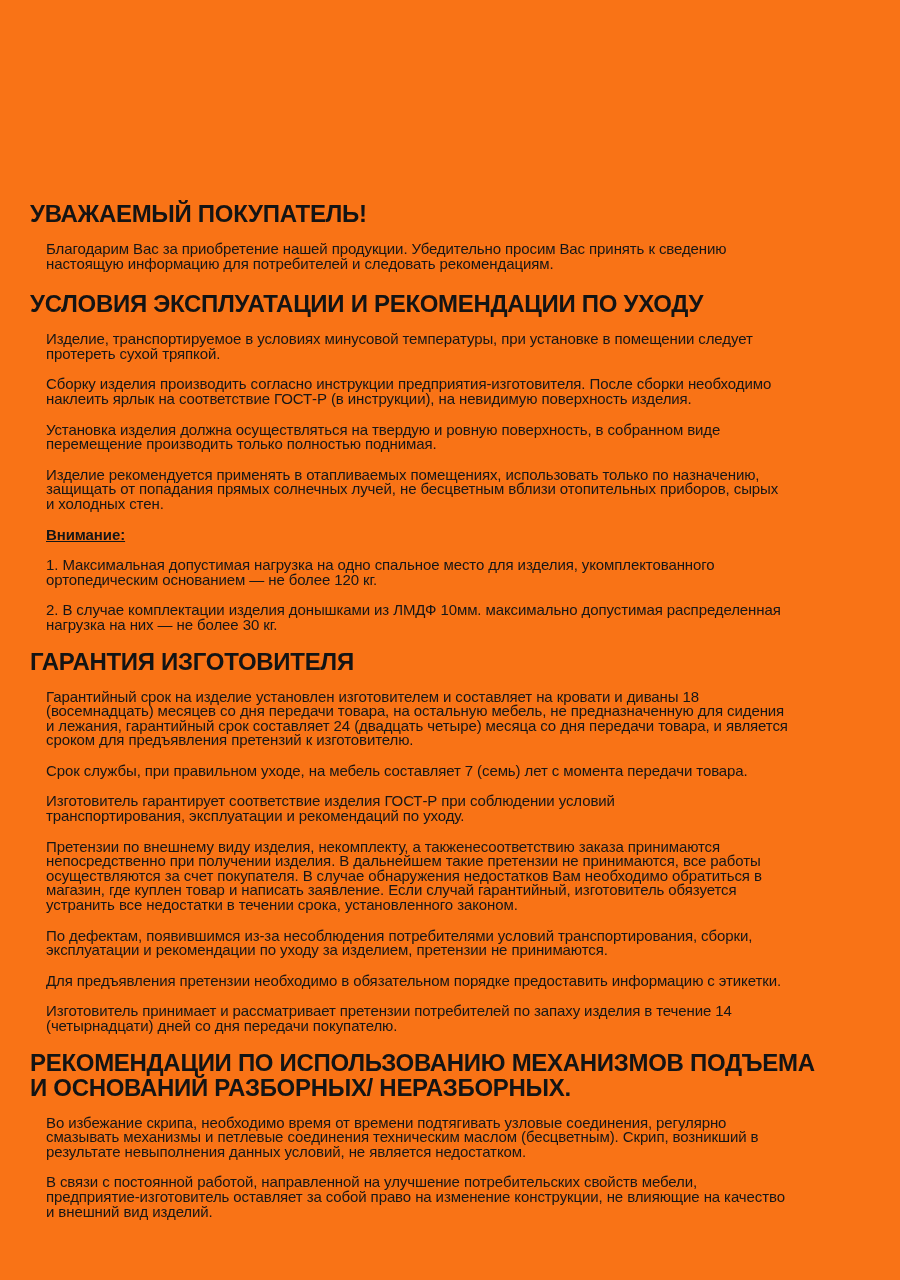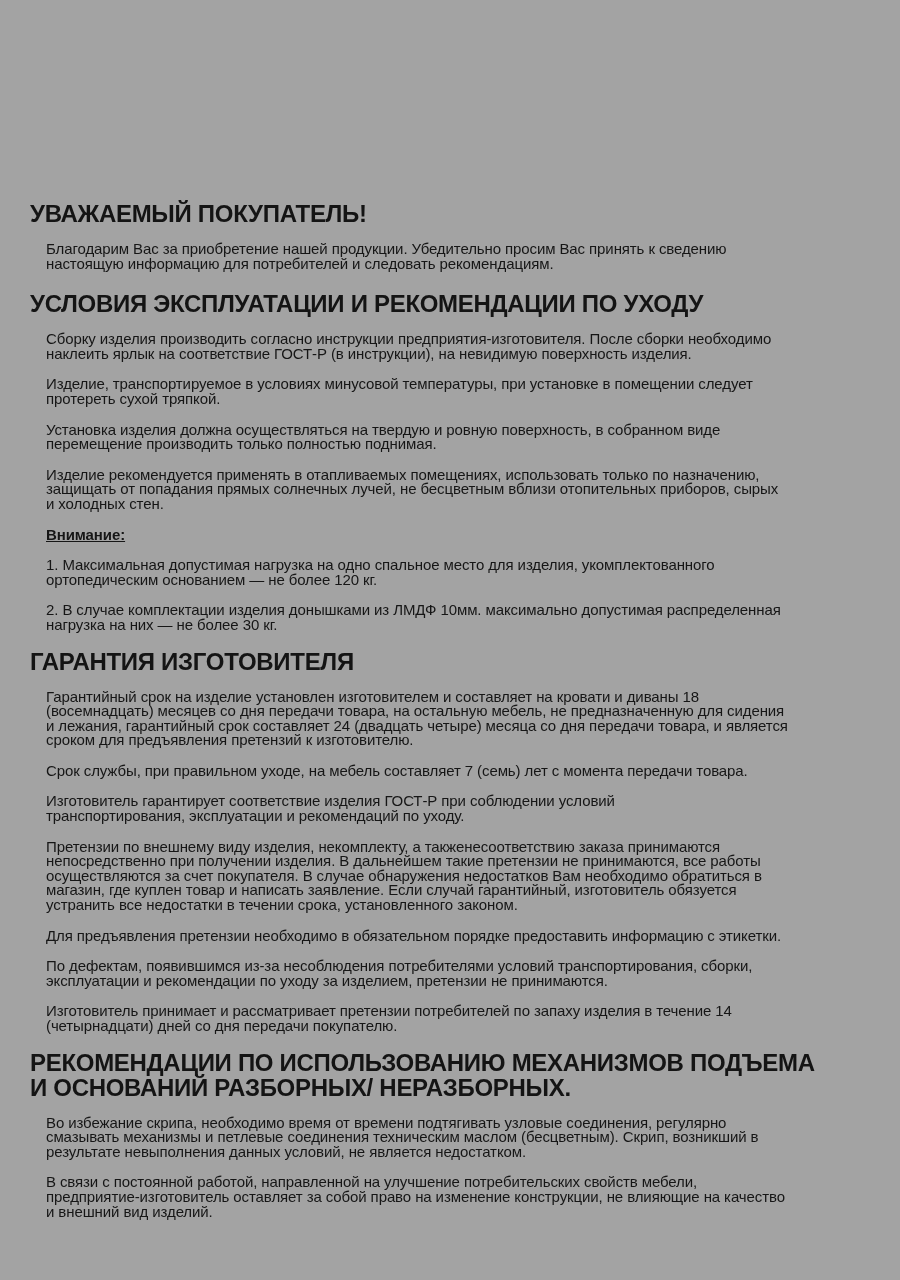--- a/index.html
+++ b/index.html
@@ -6,21 +6,21 @@
   body {
     width: 900px; height: 1280px;
     background: #ffffff;
     font-family: "Liberation Sans", "DejaVu Sans", sans-serif;
     color: #161616;
     -webkit-font-smoothing: antialiased;
   }
   .sheet {
     position: relative;
     width: 900px; height: 1280px;
-    background: #a3a3a3;
+    background: #f97316;
     overflow: hidden;
   }
   .content {
     position: absolute;
     left: 30px; top: 201px;
     width: 852px;
   }
   .sec-heading {
     font-size: 24px;
     line-height: 25px;
@@ -51,24 +51,24 @@
   <div class="content">
 
     <section class="sec">
       <h1 class="sec-heading">УВАЖАЕМЫЙ ПОКУПАТЕЛЬ!</h1>
       <p class="para">Благодарим Вас за приобретение нашей продукции. Убедительно просим Вас принять к сведению
 настоящую информацию для потребителей и следовать рекомендациям.</p>
     </section>
 
     <section class="sec">
       <h2 class="sec-heading mt-lg">УСЛОВИЯ ЭКСПЛУАТАЦИИ И РЕКОМЕНДАЦИИ ПО УХОДУ</h2>
+      <p class="para">Изделие, транспортируемое в условиях минусовой температуры, при установке в помещении следует
+протереть сухой тряпкой.</p>
       <p class="para">Сборку изделия производить согласно инструкции предприятия-изготовителя. После сборки необходимо
 наклеить ярлык на соответствие ГОСТ-Р (в инструкции), на невидимую поверхность изделия.</p>
-      <p class="para">Изделие, транспортируемое в условиях минусовой температуры, при установке в помещении следует
-протереть сухой тряпкой.</p>
       <p class="para">Установка изделия должна осуществляться на твердую и ровную поверхность, в собранном виде
 перемещение производить только полностью поднимая.</p>
       <p class="para">Изделие рекомендуется применять в отапливаемых помещениях, использовать только по назначению,
 защищать от попадания прямых солнечных лучей, не бесцветным вблизи отопительных приборов, сырых
 и холодных стен.</p>
       <p class="para attn">Внимание:</p>
       <p class="para">1. Максимальная допустимая нагрузка на одно спальное место для изделия, укомплектованного
 ортопедическим основанием — не более 120 кг.</p>
       <p class="para">2. В случае комплектации изделия донышками из ЛМДФ 10мм. максимально допустимая распределенная
 нагрузка на них — не более 30 кг.</p>
@@ -81,23 +81,23 @@
 и лежания, гарантийный срок составляет 24 (двадцать четыре) месяца со дня передачи товара, и является
 сроком для предъявления претензий к изготовителю.</p>
       <p class="para">Срок службы, при правильном уходе, на мебель составляет 7 (семь) лет с момента передачи товара.</p>
       <p class="para">Изготовитель гарантирует соответствие изделия ГОСТ-Р при соблюдении условий
 транспортирования, эксплуатации и рекомендаций по уходу.</p>
       <p class="para">Претензии по внешнему виду изделия, некомплекту, а такженесоответствию заказа принимаются
 непосредственно при получении изделия. В дальнейшем такие претензии не принимаются, все работы
 осуществляются за счет покупателя. В случае обнаружения недостатков Вам необходимо обратиться в
 магазин, где куплен товар и написать заявление. Если случай гарантийный, изготовитель обязуется
 устранить все недостатки в течении срока, установленного законом.</p>
-      <p class="para">Для предъявления претензии необходимо в обязательном порядке предоставить информацию с этикетки.</p>
       <p class="para">По дефектам, появившимся из-за несоблюдения потребителями условий транспортирования, сборки,
 эксплуатации и рекомендации по уходу за изделием, претензии не принимаются.</p>
+      <p class="para">Для предъявления претензии необходимо в обязательном порядке предоставить информацию с этикетки.</p>
       <p class="para">Изготовитель принимает и рассматривает претензии потребителей по запаху изделия в течение 14
 (четырнадцати) дней со дня передачи покупателю.</p>
     </section>
 
     <section class="sec">
       <h2 class="sec-heading">РЕКОМЕНДАЦИИ ПО ИСПОЛЬЗОВАНИЮ МЕХАНИЗМОВ ПОДЪЕМА
 И ОСНОВАНИЙ РАЗБОРНЫХ/ НЕРАЗБОРНЫХ.</h2>
       <p class="para">Во избежание скрипа, необходимо время от времени подтягивать узловые соединения, регулярно
 смазывать механизмы и петлевые соединения техническим маслом (бесцветным). Скрип, возникший в
 результате невыполнения данных условий, не является недостатком.</p>

